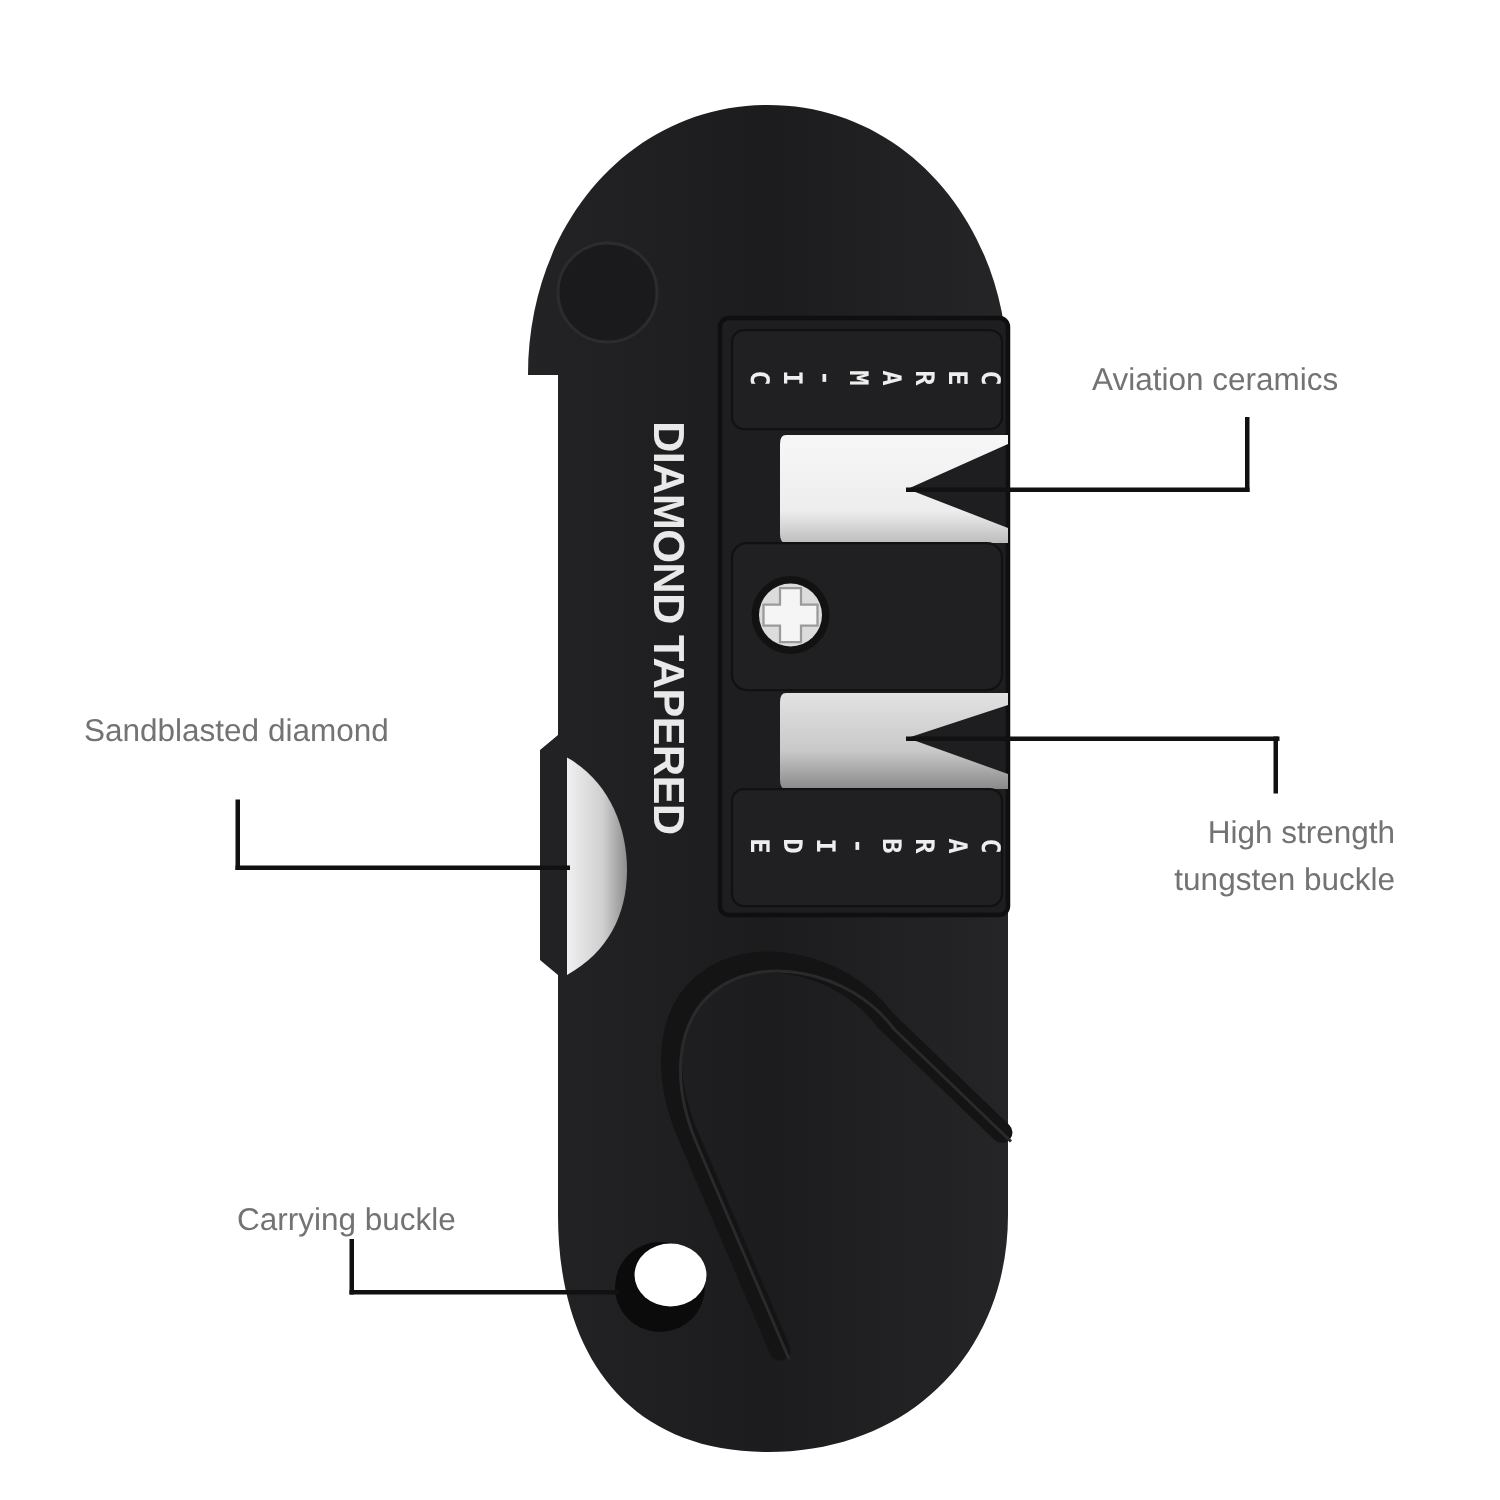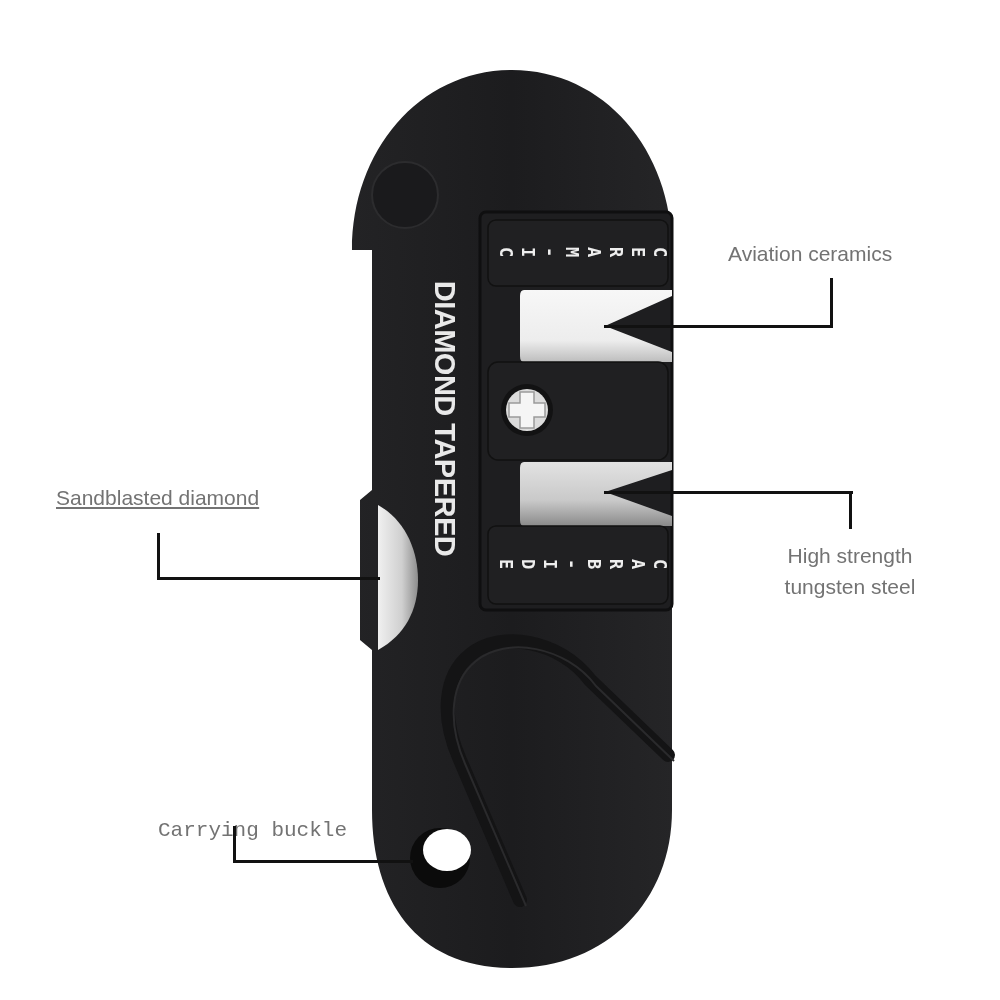--- a/index.html
+++ b/index.html
@@ -119,28 +119,28 @@
     <span class="ch">-</span>
     <span class="ch">I</span>
     <span class="ch">D</span>
     <span class="ch">E</span>
   </div>
 
   <div class="callout-label" style="left:728px; top:238px;">Aviation ceramics</div>
   <div class="leader" style="left:830px; top:278px; width:3px; height:50px;"></div>
   <div class="leader" style="left:604px; top:325px; width:229px; height:3px;"></div>
 
-  <div class="callout-label" style="left:56px; top:482px;text-decoration:underline;">Sandblasted diamond</div>
+  <div class="callout-label" style="left:56px; top:472px;">Sandblasted diamond</div>
   <div class="leader" style="left:157px; top:533px; width:3px; height:47px;"></div>
   <div class="leader" style="left:157px; top:577px; width:223px; height:3px;"></div>
 
   <div class="leader" style="left:604px; top:491px; width:249px; height:3px;"></div>
   <div class="leader" style="left:849px; top:491px; width:3px; height:38px;"></div>
-  <div class="callout-label center" style="left:770px; top:540px; width:160px;">
+  <div class="callout-label center" style="left:770px; top:540px; width:160px;text-align:right;">
     <div>High strength</div>
-    <div>tungsten steel</div>
+    <div>tungsten buckle</div>
   </div>
 
-  <div class="callout-label" style="left:158px; top:815px;font-family:Liberation Mono, monospace;">Carrying buckle</div>
+  <div class="callout-label" style="left:158px; top:798px;">Carrying buckle</div>
   <div class="leader" style="left:233px; top:826px; width:3px; height:37px;"></div>
   <div class="leader" style="left:233px; top:860px; width:180px; height:3px;"></div>
 
 </div>
 
 </body></html>

